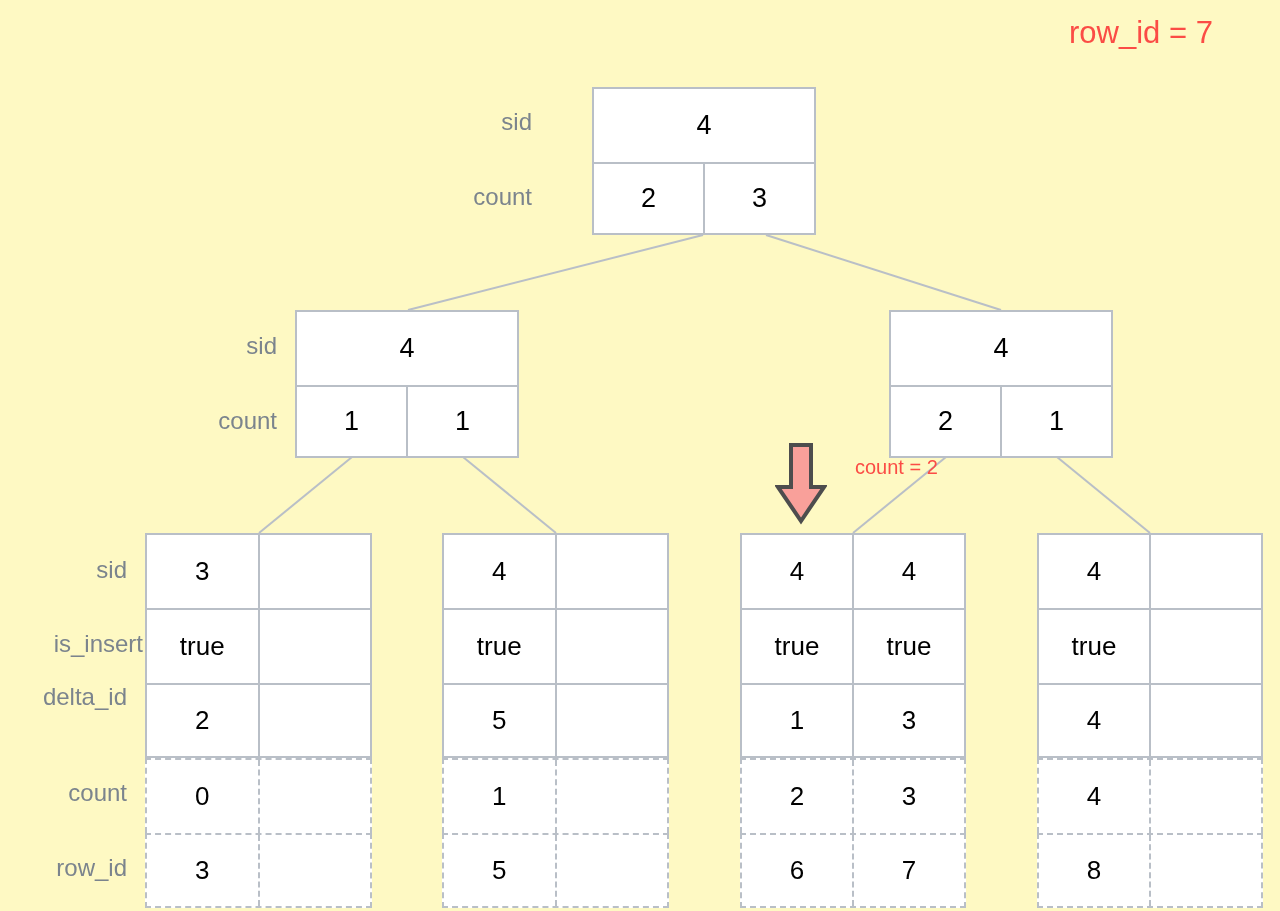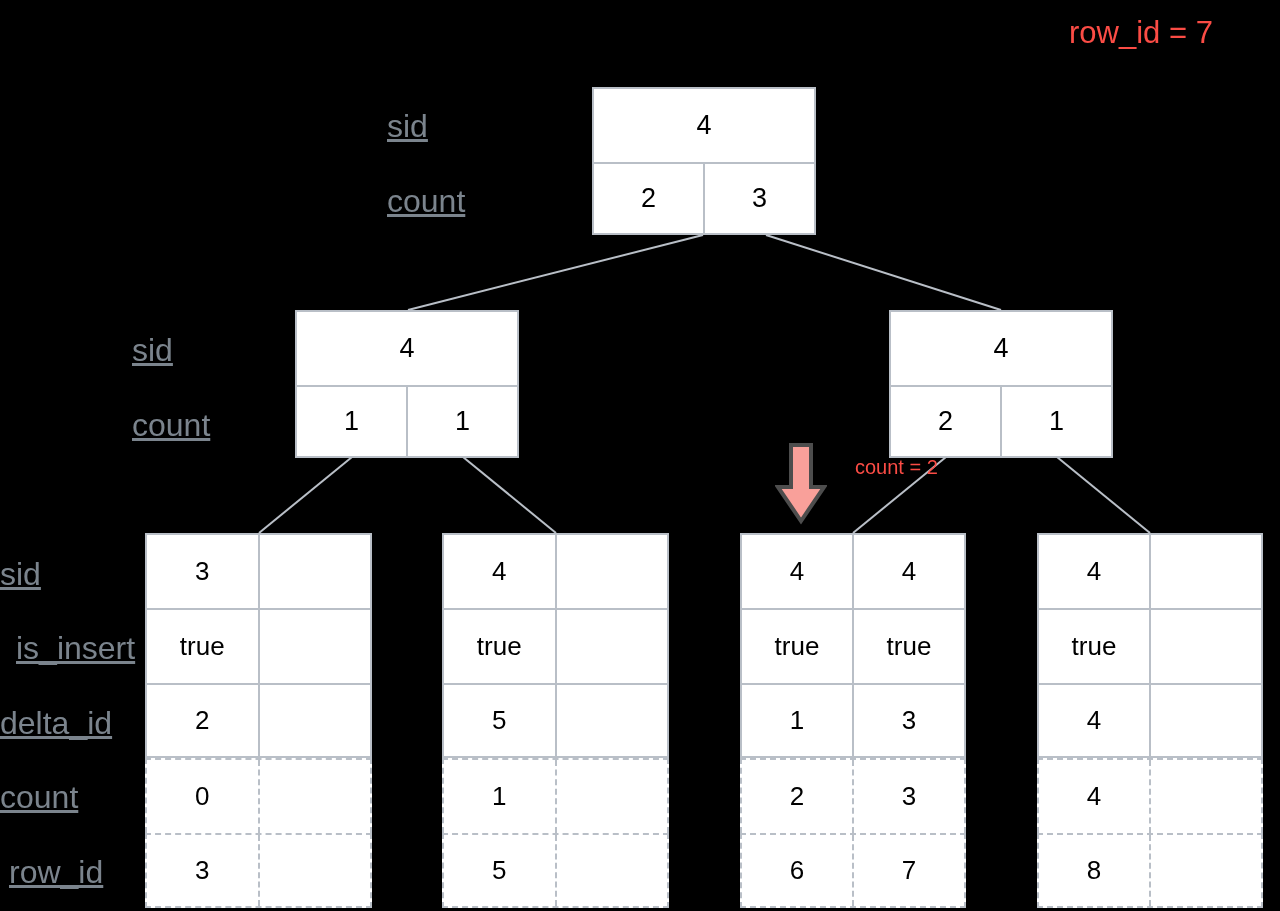--- a/index.html
+++ b/index.html
@@ -8,21 +8,21 @@
     padding: 0;
     background: #ffffff;
   }
   body {
     font-family: "Liberation Sans", sans-serif;
   }
   #canvas {
     position: relative;
     width: 1280px;
     height: 911px;
-    background: #000000;
+    background: #fef9c3;
     overflow: hidden;
   }
   #edges {
     position: absolute;
     left: 0; top: 0;
     width: 1280px;
     height: 911px;
     pointer-events: none;
   }
 
@@ -101,26 +101,25 @@
     justify-content: center;
     font-size: 26px;
     color: #000000;
   }
   .leaf-row.solid  .leaf-cell + .leaf-cell { border-left: 2px solid #b9bfc7; }
   .leaf-row.dashed .leaf-cell + .leaf-cell { border-left: 2px dashed #b9bfc7; }
 
   
   .field-label {
     position: absolute;
-    font-size: 32px;
+    font-size: 24px;
     color: #7b848d;
-    text-align: left;
+    text-align: right;
     white-space: nowrap;
     line-height: 1;
-    text-decoration: underline;
   }
 
   
   .annot {
     position: absolute;
     color: #fb4c45;
     font-size: 20px;
     white-space: nowrap;
     line-height: 1;
   }
@@ -191,23 +190,23 @@
       <div class="node-cell span2">4</div>
     </div>
     <div class="node-row r-cnt">
       <div class="node-cell">2</div>
       <div class="node-cell">1</div>
     </div>
   </div>
 
   <div class="field-label" style="left:0px; top:558px; width:127px;">sid</div>
   <div class="field-label" style="left:16px; top:632px; width:127px;">is_insert</div>
-  <div class="field-label" style="left:0px; top:707px; width:127px;">delta_id</div>
+  <div class="field-label" style="left:0px; top:685px; width:127px;">delta_id</div>
   <div class="field-label" style="left:0px; top:781px; width:127px;">count</div>
-  <div class="field-label" style="left:9px; top:856px; width:127px;">row_id</div>
+  <div class="field-label" style="left:0px; top:856px; width:127px;">row_id</div>
 
   <div class="leaf" style="left:145px; top:533px; width:227px;">
     <div class="leaf-row solid">
       <div class="leaf-cell">3</div>
       <div class="leaf-cell"></div>
     </div>
     <div class="leaf-row solid">
       <div class="leaf-cell">true</div>
       <div class="leaf-cell"></div>
     </div>

